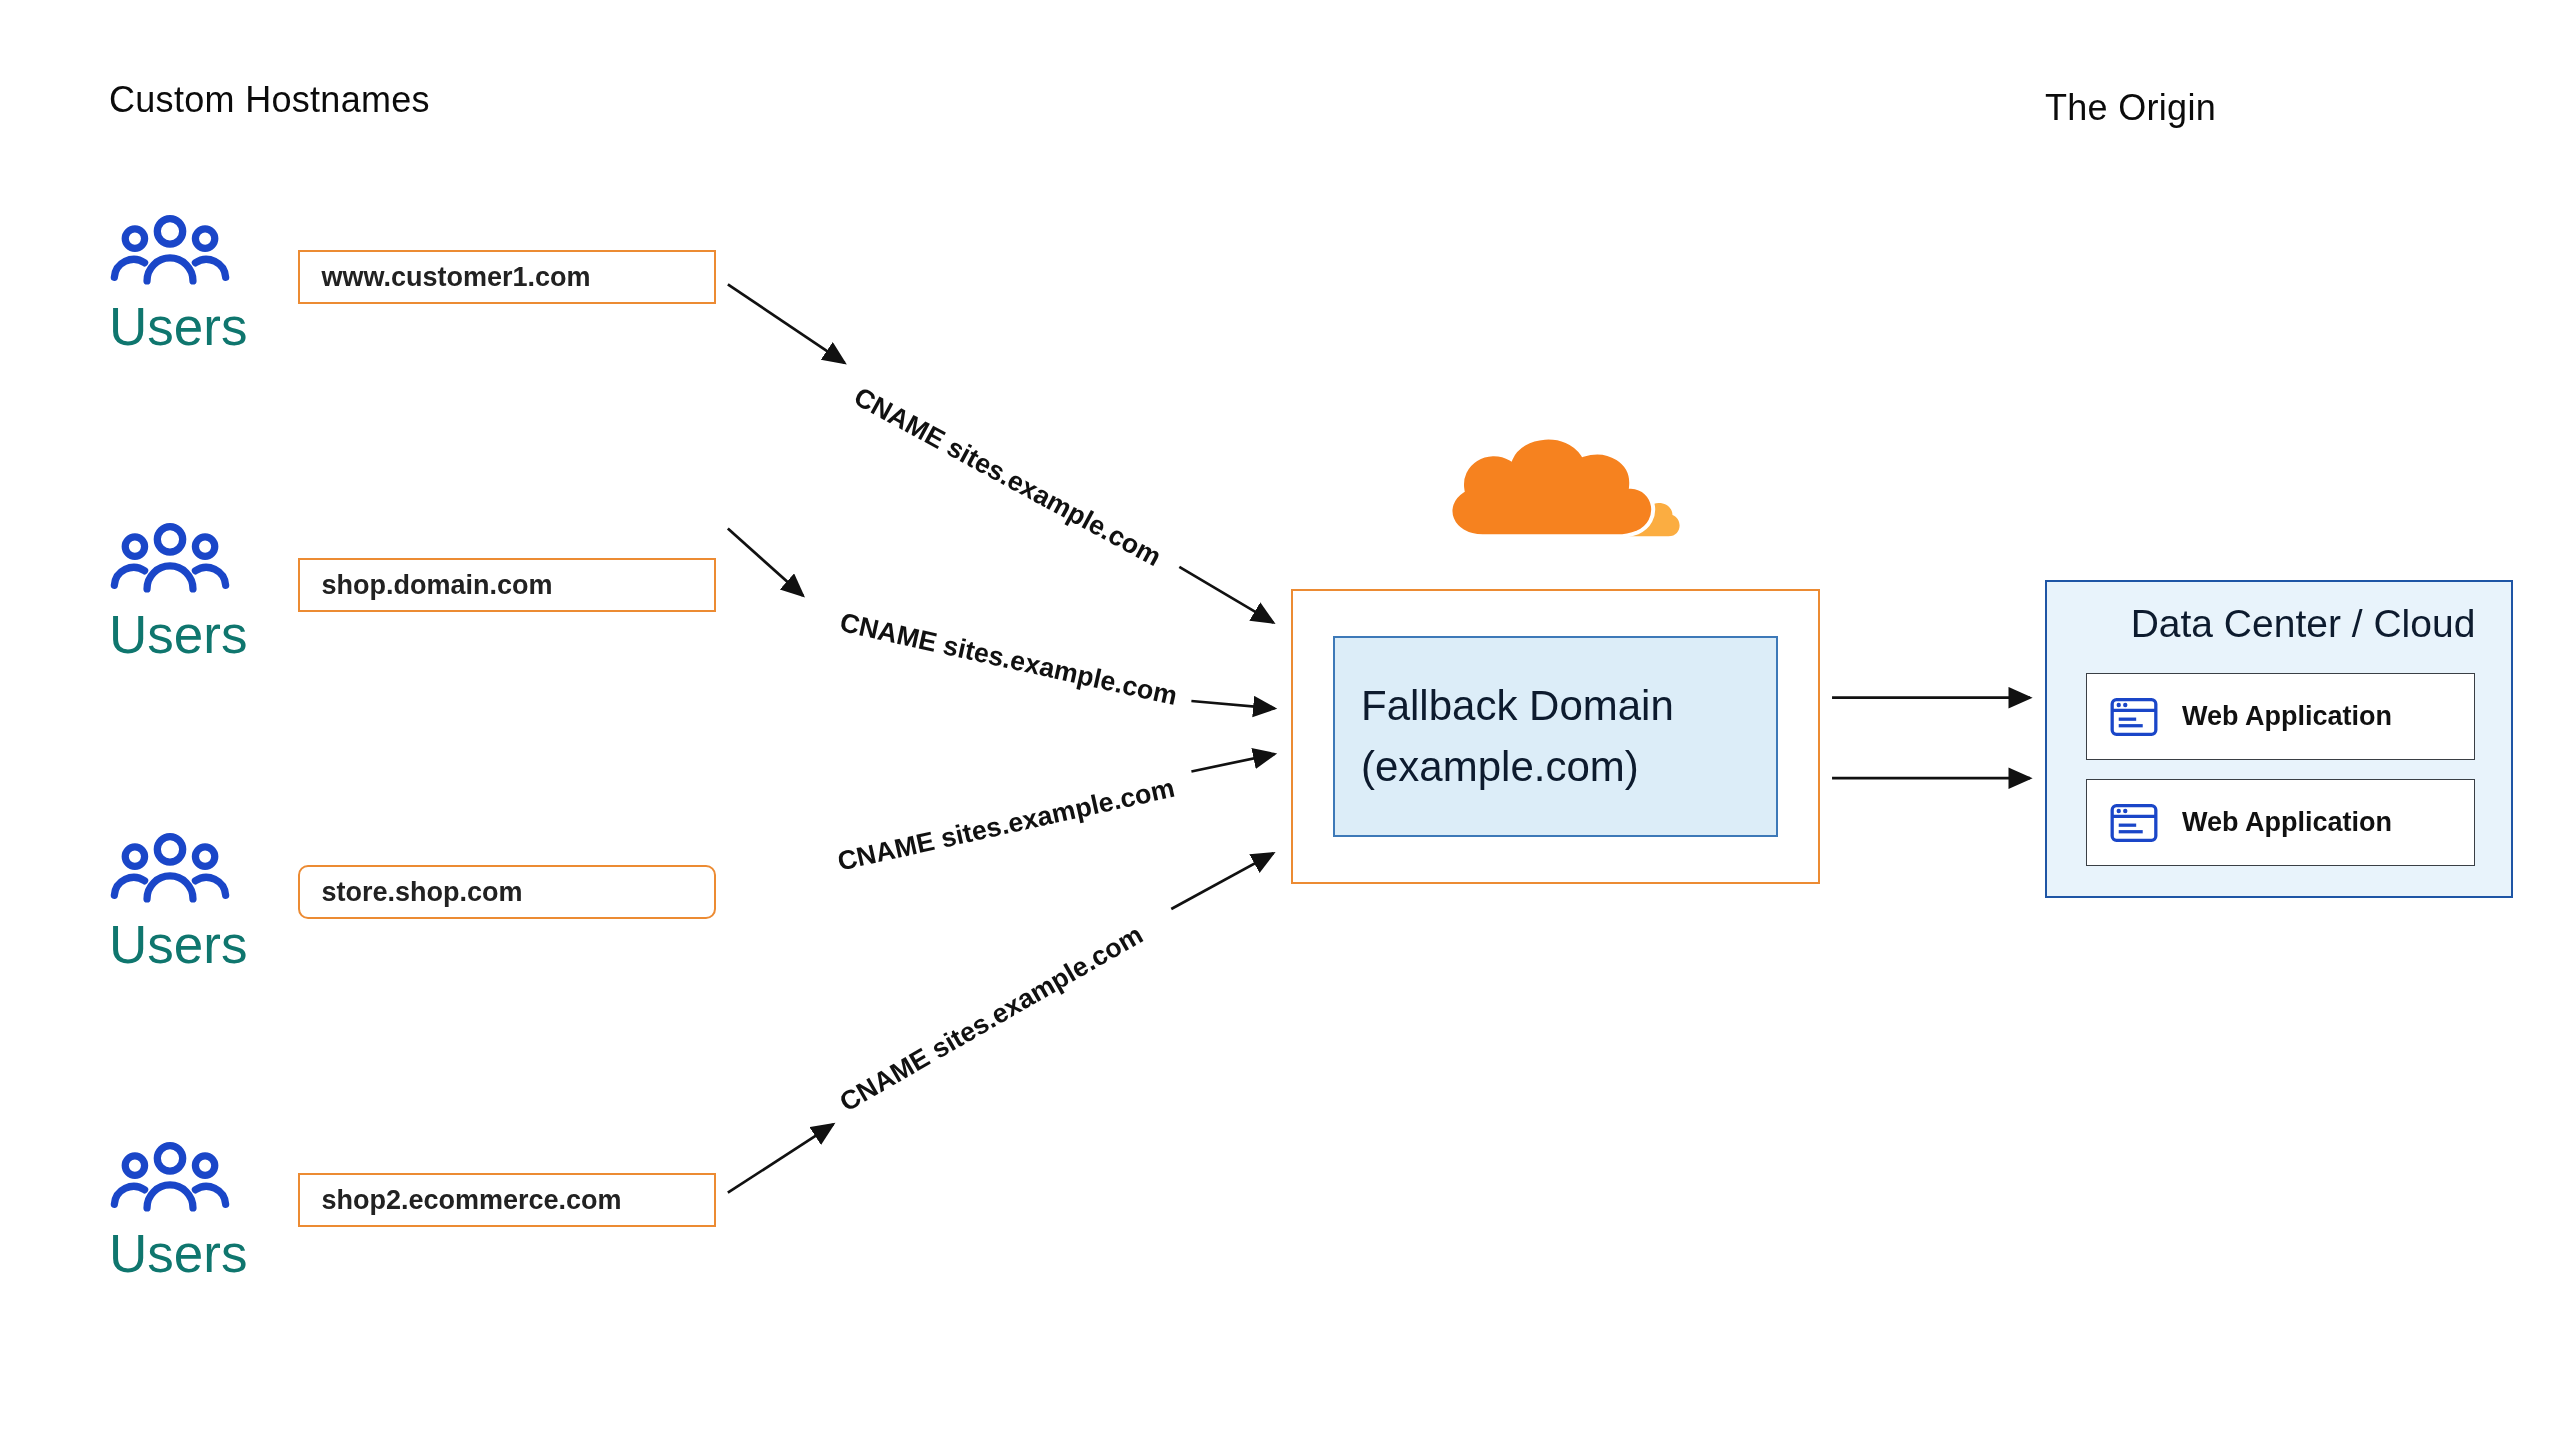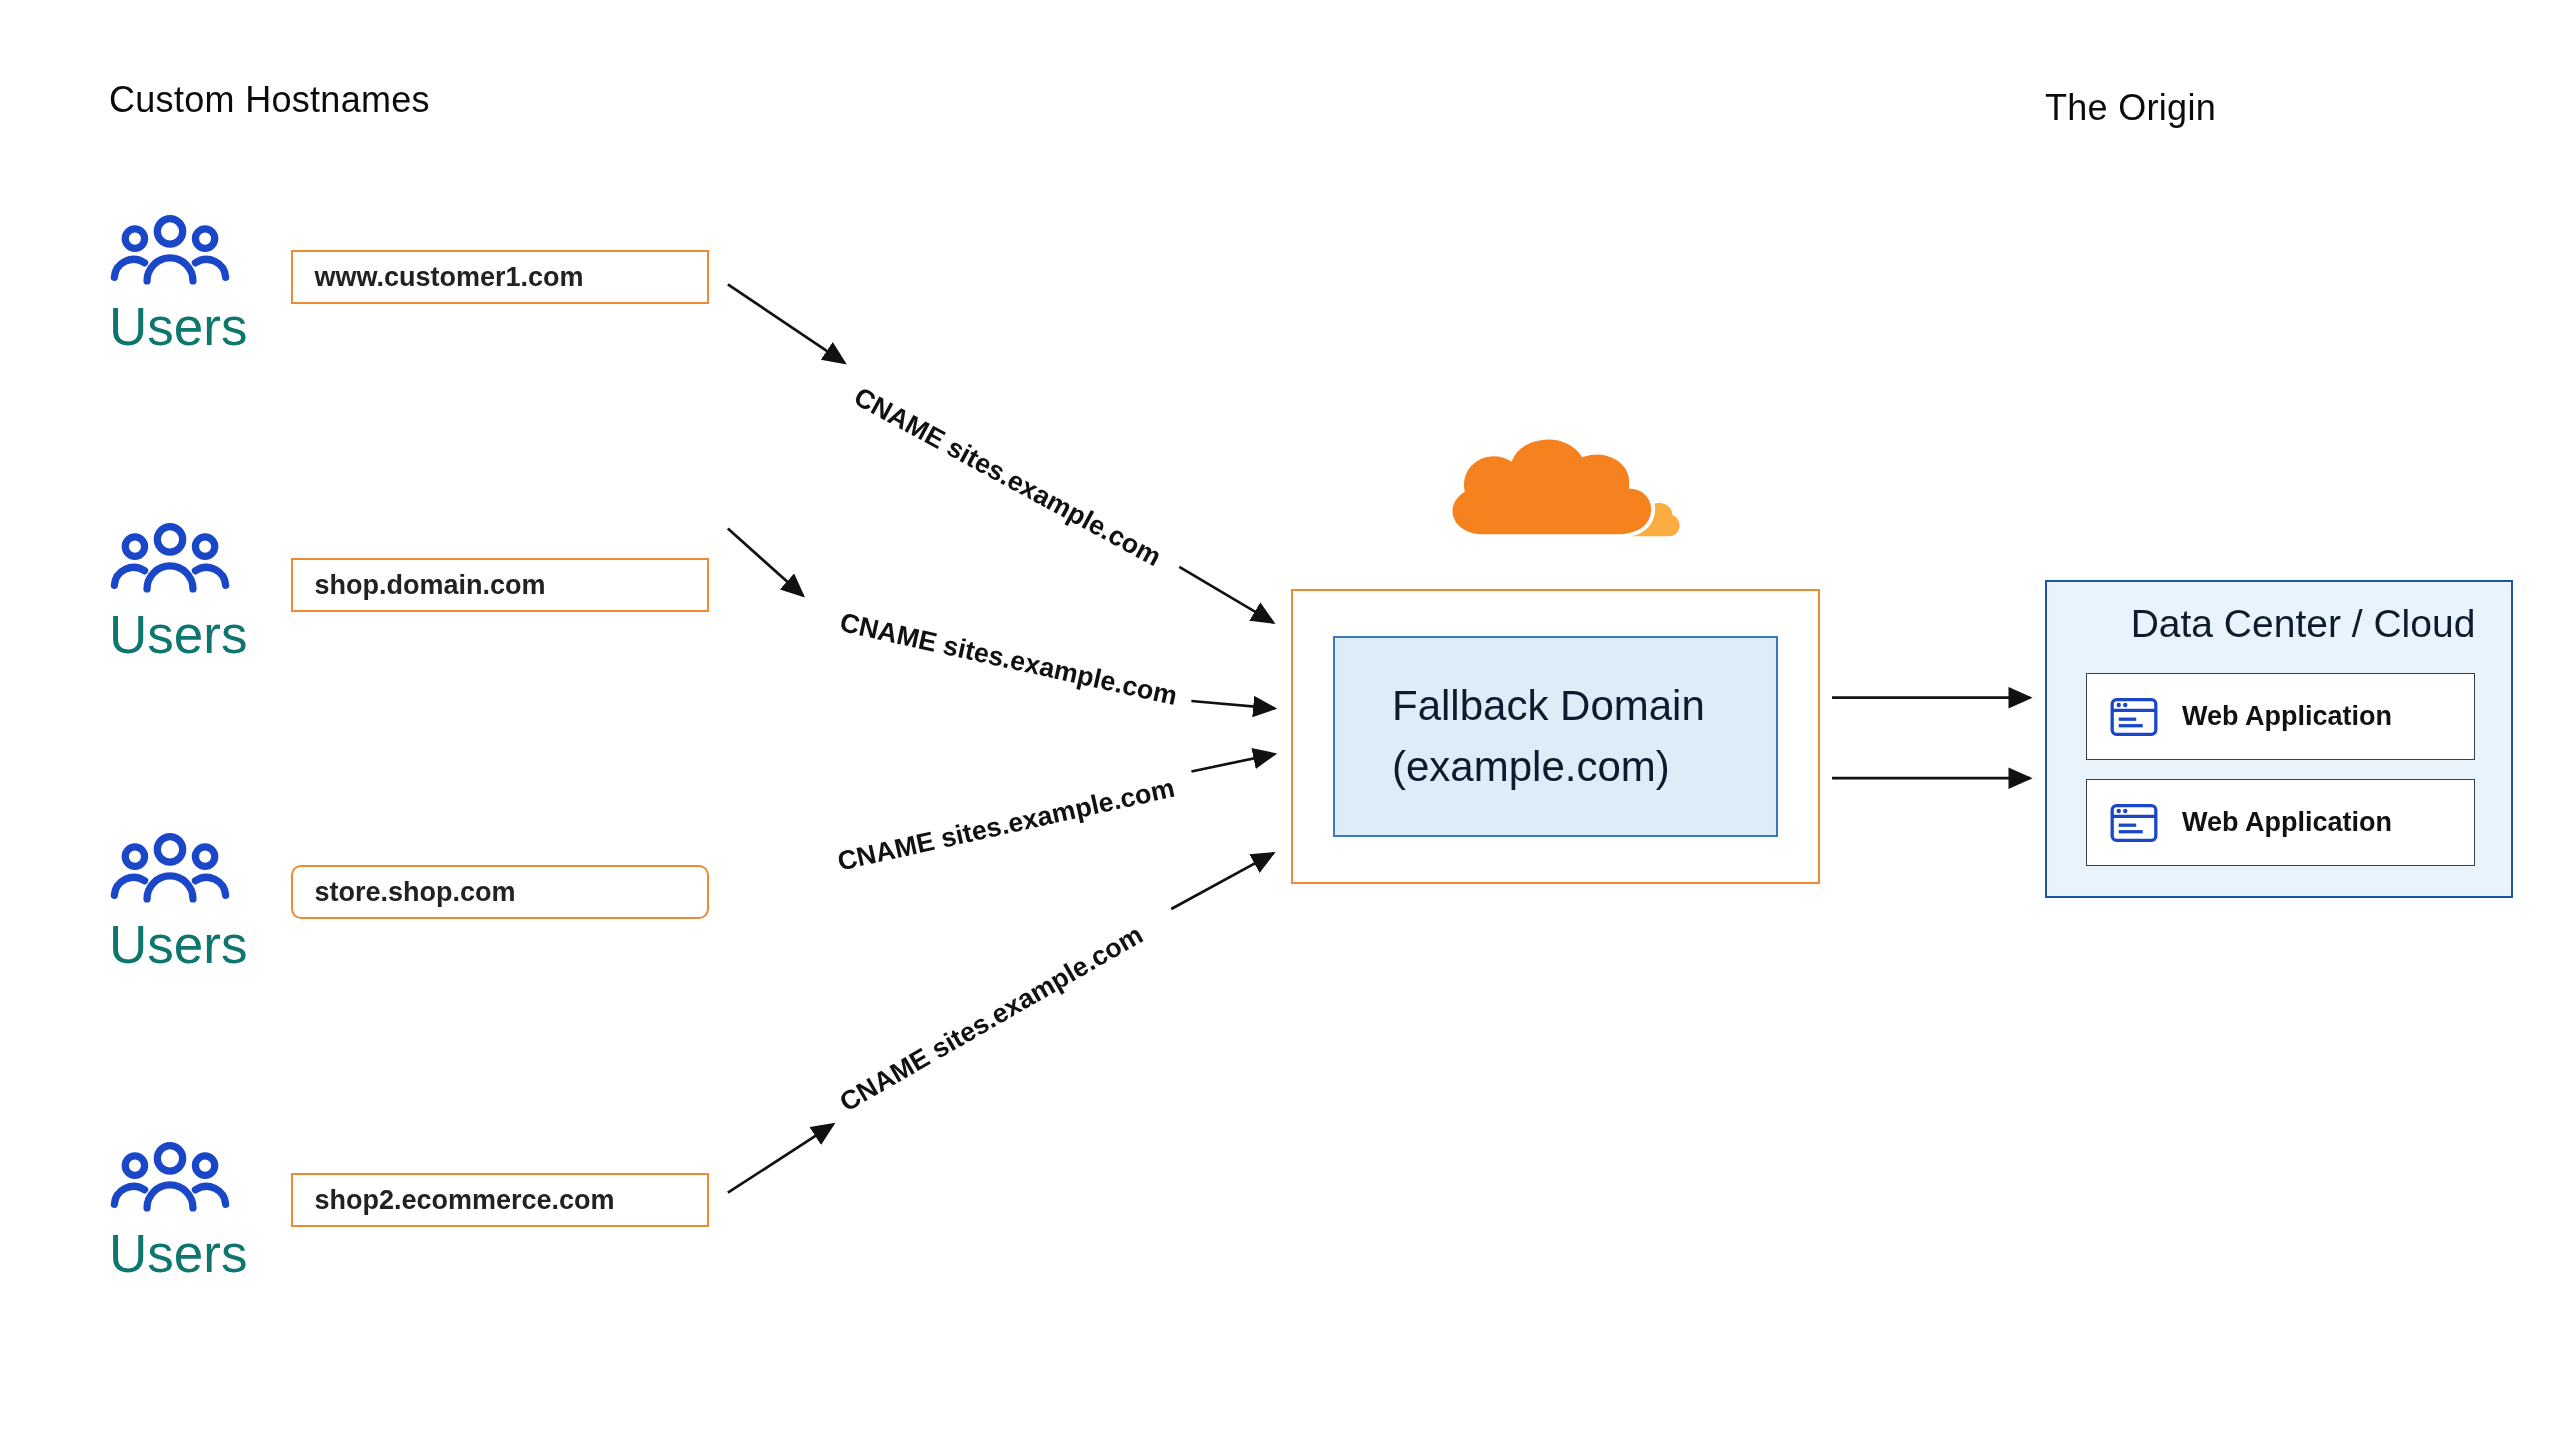--- a/index.html
+++ b/index.html
@@ -8,37 +8,37 @@
 
   .sec-title{position:absolute;font-size:36px;font-weight:400;color:#0b0b0b;letter-spacing:0.3px;}
   .sec-title.left{left:109px;top:79px;}
   .sec-title.right{left:2045px;top:87px;}
 
   .users-group{position:absolute;left:109px;width:148px;}
   .users-ic svg{width:122px;height:75px;display:block;}
   .users-ic circle,.users-ic path{fill:none;stroke:var(--blue,#1A46C8);stroke-width:6;stroke-linecap:round;}
   .users-label{font-size:53px;color:#0f766e;margin-top:9.4px;}
 
-  .hostbox{position:absolute;left:291px;width:418px;height:54px;border:2.7px solid var(--box-border-orange,#EC8B33);
+  .hostbox{position:absolute;left:298px;width:418px;height:54px;border:2.7px solid var(--box-border-orange,#EC8B33);
     background:#fff;display:flex;align-items:center;padding-left:21.5px;box-sizing:border-box;}
   .hostbox span{font-size:27px;font-weight:700;color:#222;}
 
   .overlay{position:absolute;inset:0;width:100%;height:100%;pointer-events:none;}
   .arrow{stroke:var(--arrow-color,#111);stroke-width:4;fill:none;}
   .cname-label{font-family:"Liberation Sans",sans-serif;font-size:40px;font-weight:700;fill:#111;}
 
   .cf-logo{position:absolute;left:1430px;top:420px;width:255px;height:127px;}
   .cf-logo svg{width:100%;height:100%;display:block;}
   .cf-main{fill:var(--orange,#F6821F);stroke:#fff;stroke-width:6;}
   .cf-light{fill:var(--orange-light,#FBAD41);}
 
   .fallback-outer{position:absolute;left:1291px;top:589px;width:529px;height:295px;border:2.7px solid var(--box-border-orange,#EC8B33);
     background:#fff;display:flex;align-items:center;justify-content:center;box-sizing:border-box;}
   .fallback-inner{width:445px;height:201px;background:var(--fallback-bg,#DCEDF8);border:2px solid var(--fallback-border,#3D79B8);
-    box-sizing:border-box;display:flex;flex-direction:column;justify-content:center;padding-left:57px;gap:13.4px;}
+    box-sizing:border-box;display:flex;flex-direction:column;justify-content:center;padding-left:26px;gap:13.4px;}
   .fallback-inner div{font-size:42px;color:#0d1b2e;}
 
   .origin-box{position:absolute;left:2045px;top:580px;width:468px;height:318px;background:var(--origin-bg,#E8F3FB);
     border:2.7px solid var(--origin-border,#1E55A5);box-sizing:border-box;padding-left:48px;}
   .origin-title{text-align:center;margin-top:20px;font-size:39px;color:#0d1b2e;}
   .app-box{position:absolute;left:39px;width:389px;height:87px;background:#fff;border:1.3px solid #3a3f45;
     box-sizing:border-box;display:flex;align-items:center;padding-left:23px;gap:24px;}
   .app-box.a1{top:91px;} .app-box.a2{top:197px;}
   .app-icon svg{width:48px;height:42px;display:block;}
   .app-icon rect,.app-icon line{fill:none;stroke:var(--blue,#1A46C8);stroke-width:3;}

